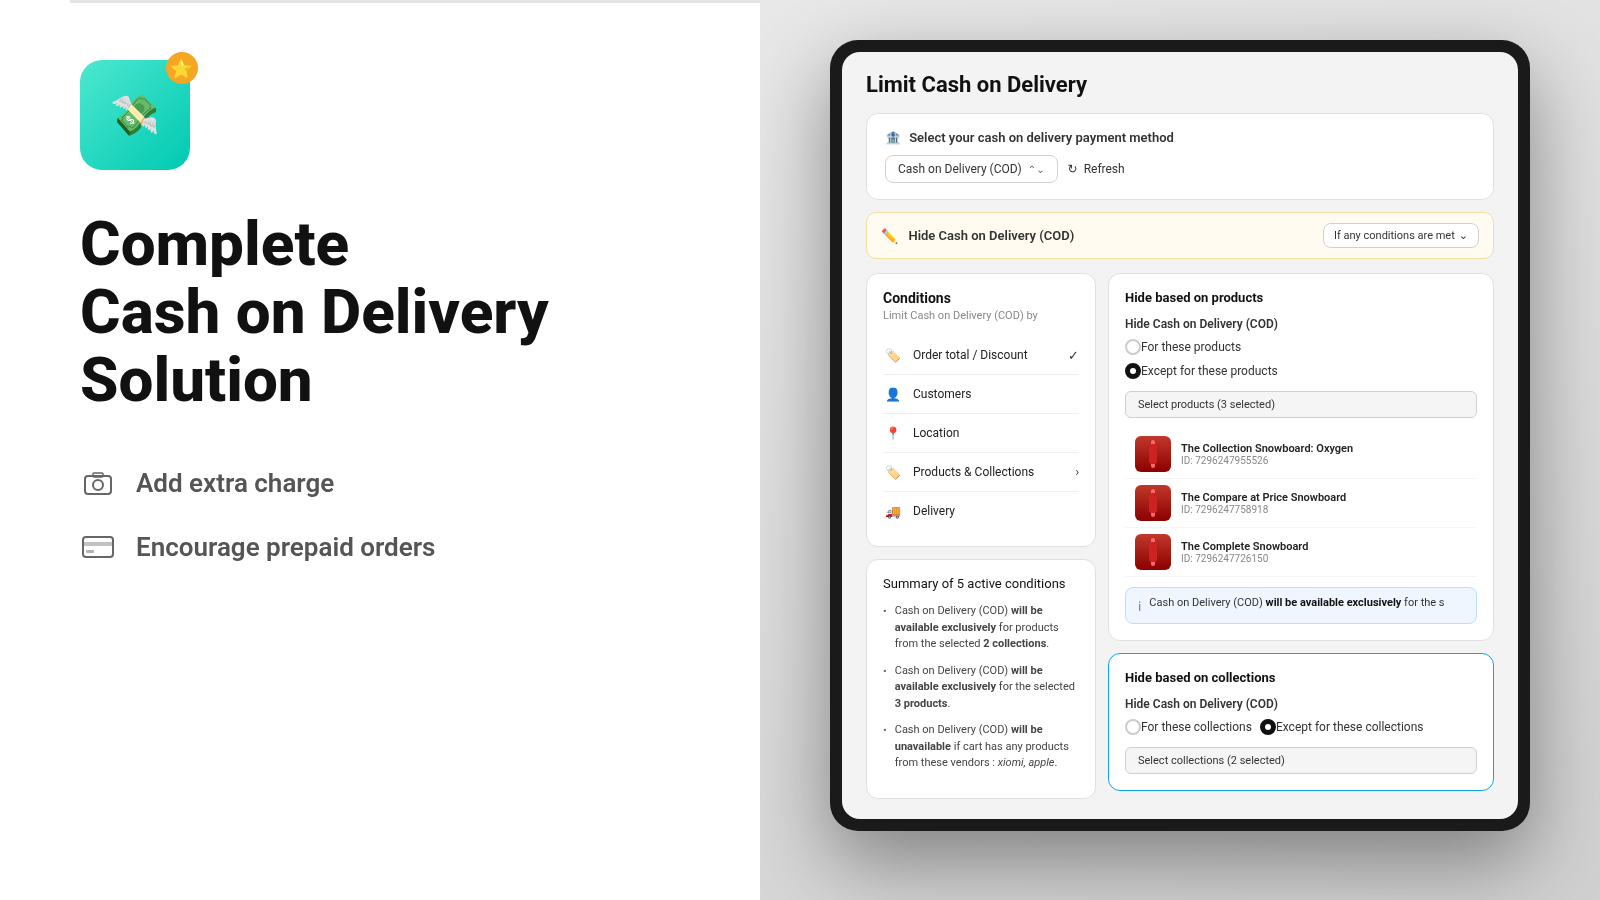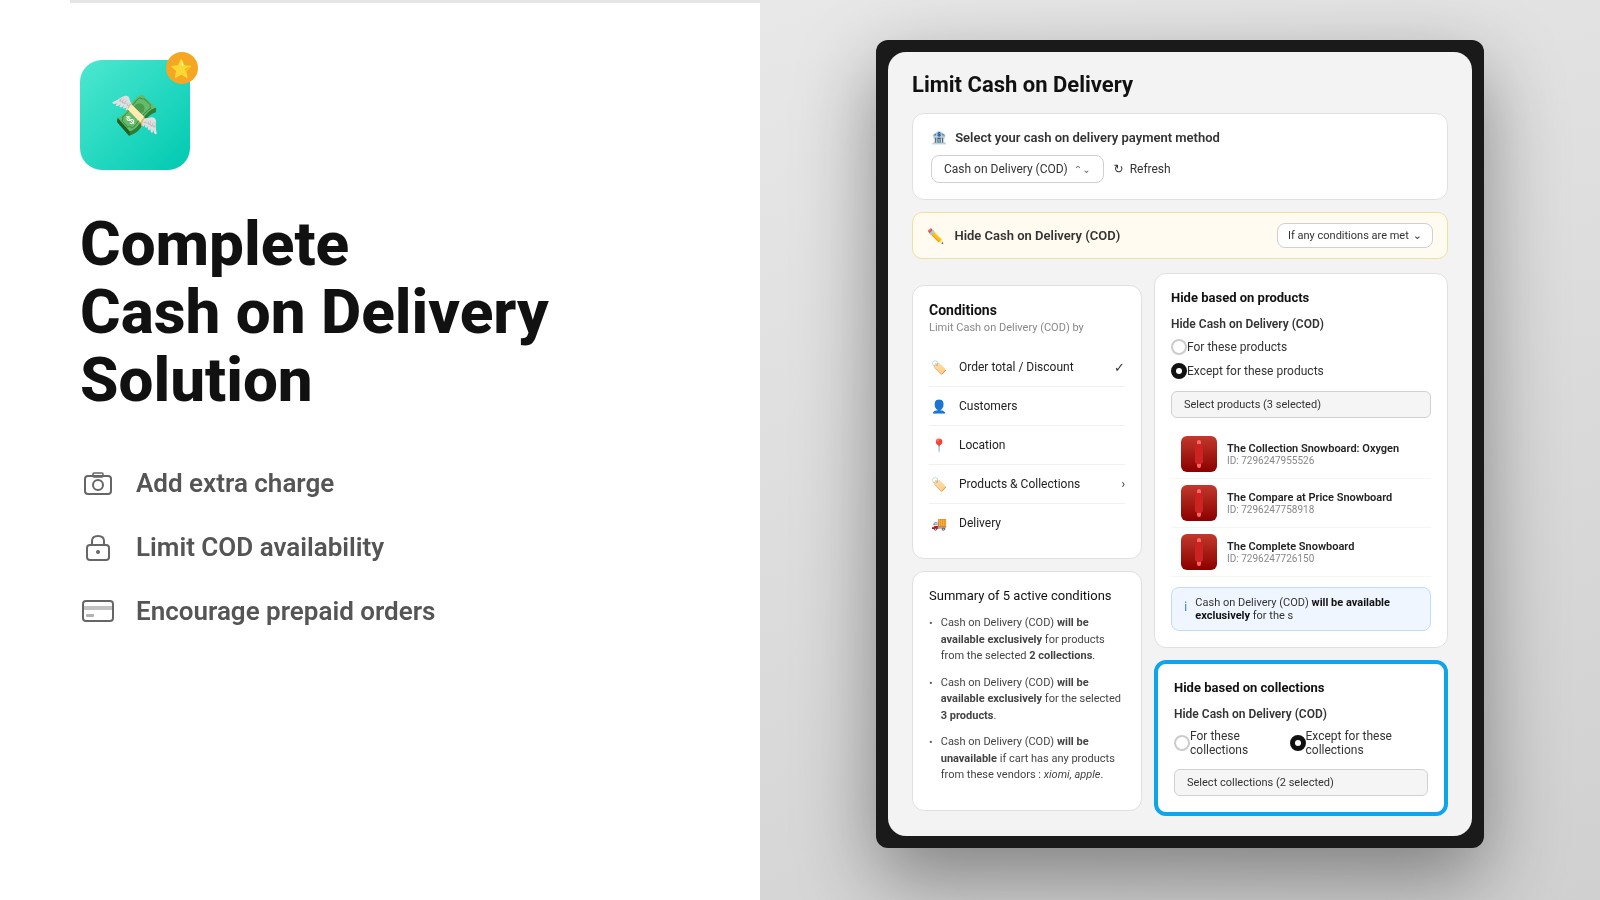--- a/index.html
+++ b/index.html
@@ -106,23 +106,23 @@
       background: linear-gradient(160deg, #e8e8e8 0%, #d0d0d0 100%);
       position: relative;
       display: flex;
       align-items: flex-start;
       justify-content: center;
       padding-top: 40px;
       overflow: hidden;
     }
 
     .tablet-frame {
-      width: 608px;
+      width: 700px;
       background: #1a1a1a;
-      border-radius: 12px;
+      border-radius: 28px;
       padding: 12px;
       box-shadow: 0 30px 80px rgba(0,0,0,0.4);
       position: relative;
     }
 
     .tablet-screen {
       background: #f0f0f0;
       border-radius: 18px;
       overflow: hidden;
     }
@@ -247,21 +247,20 @@
       width: 230px;
       flex-shrink: 0;
     }
 
     .conditions-card {
       background: #fff;
       border-radius: 12px;
       padding: 16px;
       margin-bottom: 12px;
       border: 1px solid #e0e0e0;
-      margin-top: 12px;
     }
 
     .conditions-title {
       font-size: 14px;
       font-weight: 700;
       color: #111;
       margin-bottom: 3px;
     }
 
     .conditions-subtitle {
@@ -485,21 +484,21 @@
     .info-banner-text b {
       font-weight: 700;
       color: #111;
     }
 
     
     .collections-card {
       background: #fff;
       border-radius: 12px;
       padding: 16px;
-      border: 4px solid #0ea5e9;
+      border: 1px solid #0ea5e9;
     }
 
     .collections-radio-group {
       display: flex;
       flex-direction: row;
       gap: 8px;
     }
 
     .select-collections-btn {
       background: #f5f5f5;
@@ -529,30 +528,20 @@
   <div class="features">
     <div class="feature-item">
       <span class="feature-icon">
         <svg width="30" height="30" viewBox="0 0 30 30" fill="none">
           <rect x="2" y="8" width="26" height="18" rx="3" stroke="#666" stroke-width="2" fill="none"></rect>
           <circle cx="15" cy="17" r="5" stroke="#666" stroke-width="2" fill="none"></circle>
           <rect x="10" y="5" width="10" height="4" rx="1" stroke="#666" stroke-width="1.5" fill="none"></rect>
         </svg>
       </span>
       <span class="feature-text">Add extra charge</span>
-    </div>
-    <div class="feature-item">
-      <span class="feature-icon">
-        <svg width="28" height="30" viewBox="0 0 28 30" fill="none">
-          <rect x="3" y="13" width="22" height="15" rx="3" stroke="#666" stroke-width="2" fill="none"></rect>
-          <path d="M8 13V9C8 6.2 9.8 4 14 4C18.2 4 20 6.2 20 9V13" stroke="#666" stroke-width="2" fill="none"></path>
-          <circle cx="14" cy="20" r="2" fill="#666"></circle>
-        </svg>
-      </span>
-      <span class="feature-text">Limit COD availability</span>
     </div>
     <div class="feature-item">
       <span class="feature-icon">
         <svg width="32" height="24" viewBox="0 0 32 24" fill="none">
           <rect x="1" y="2" width="30" height="20" rx="3" stroke="#666" stroke-width="2" fill="none"></rect>
           <rect x="1" y="7" width="30" height="4" fill="#666" opacity="0.4"></rect>
           <rect x="4" y="15" width="8" height="3" rx="1" fill="#666" opacity="0.5"></rect>
         </svg>
       </span>
       <span class="feature-text">Encourage prepaid orders</span>

